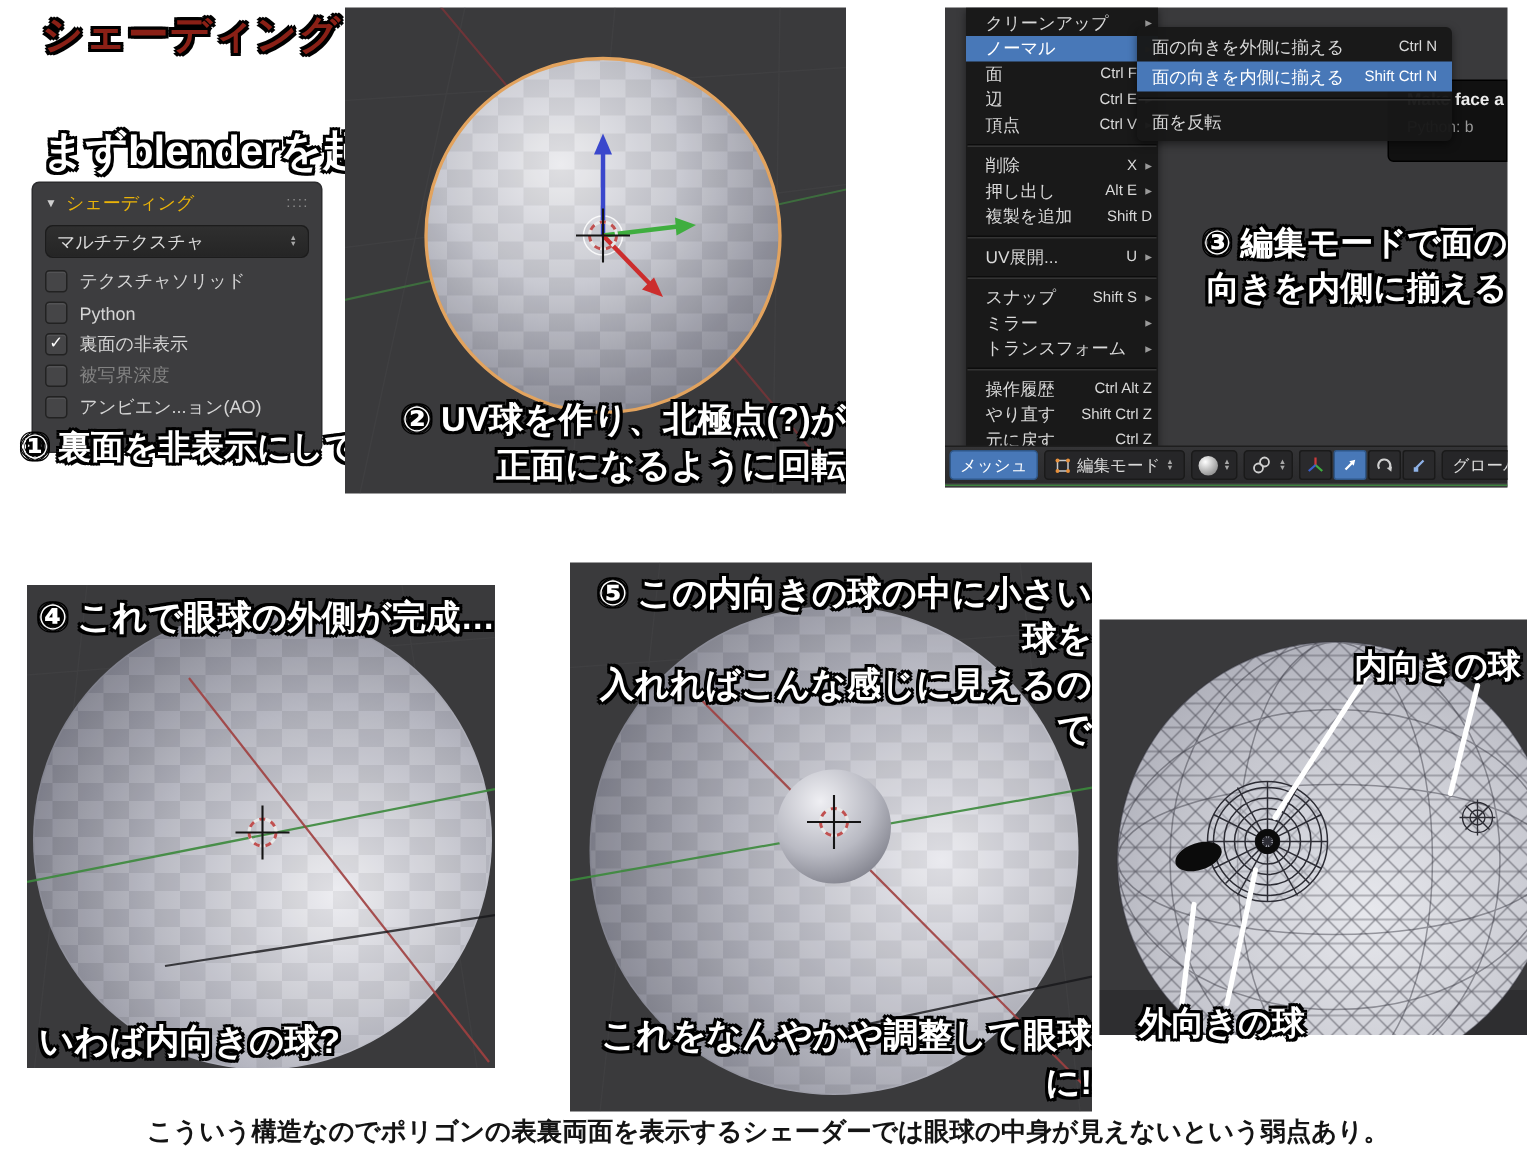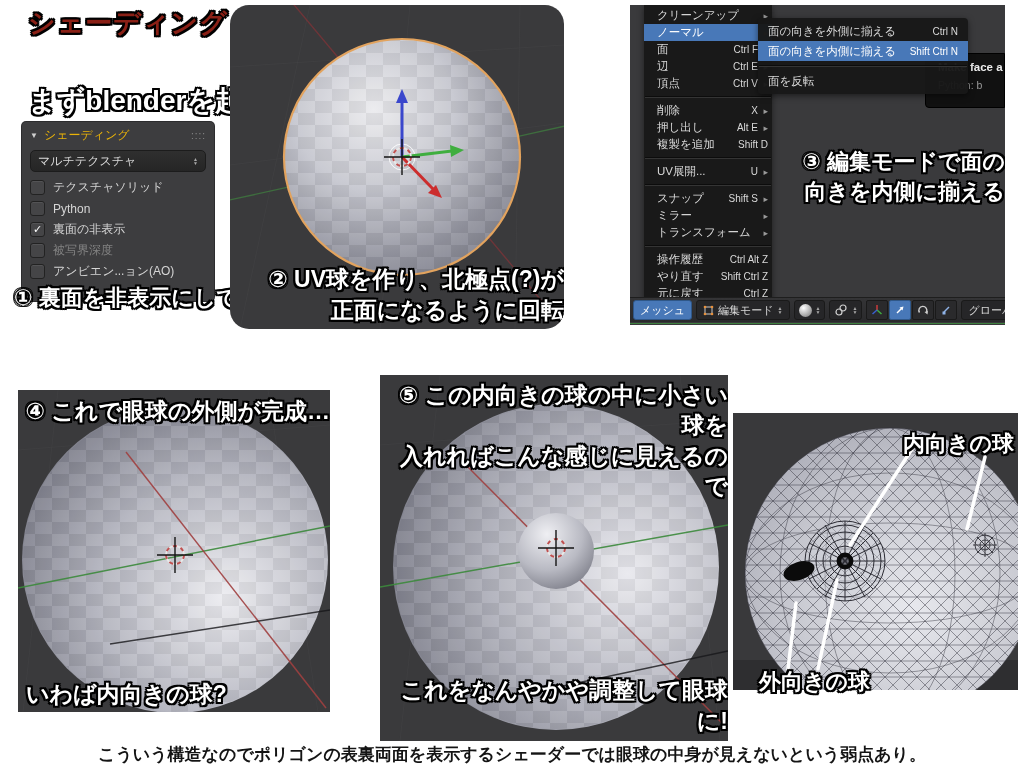--- a/index.html
+++ b/index.html
@@ -147,21 +147,21 @@
     <span class="cbx"></span>
     <span class="olabel">被写界深度</span>
   </div>
   <div class="opt">
     <span class="cbx"></span>
     <span class="olabel">アンビエン...ョン(AO)</span>
   </div>
 </div>
 <div class="abs ol cap22" style="left:14px;top:283px;white-space:nowrap;">① 裏面を非表示にして</div>
 
-<div class="abs vp" style="left:230px;top:5px;width:334px;height:324px;border-radius:19px;">
+<div class="abs vp" style="left:230px;top:5px;width:334px;height:324px;">
   <svg width="334" height="324">
     <path d="M80,0 L10,324 M180,0 L150,324 M290,0 L285,324 M0,62 L334,40 M0,160 L334,118" stroke="#434346" stroke-width="1" opacity="0.55" fill="none"></path>
     <path d="M60,-5 L315,300" stroke="#7c3438" stroke-width="1.4" opacity="0.8"></path>
     <path d="M-5,196 L340,120" stroke="#3f7a3f" stroke-width="1.4" opacity="0.8"></path>
     <circle cx="172" cy="152" r="118" fill="url(#gradOut)" stroke="#e2a35e" stroke-width="2.2"></circle>
     <circle cx="172" cy="152" r="117" fill="url(#facets)"></circle>
     <g>
       <circle cx="172" cy="152" r="13" fill="none" stroke="rgba(255,255,255,0.85)" stroke-width="1"></circle>
       <line x1="172" y1="152" x2="172" y2="96" stroke="#3a47cc" stroke-width="3"></line>
       <polygon points="172,84 166,98 178,98" fill="#3a47cc"></polygon>

